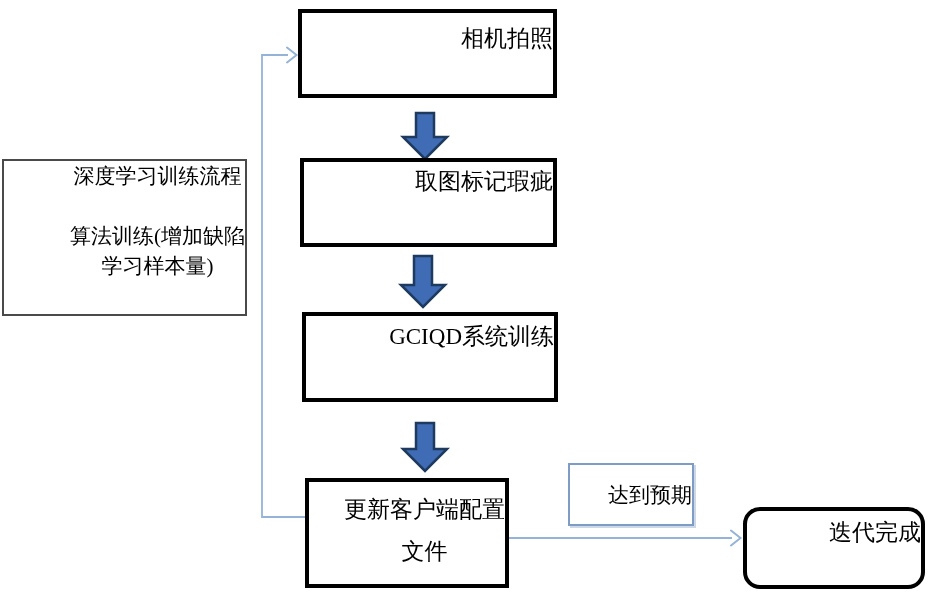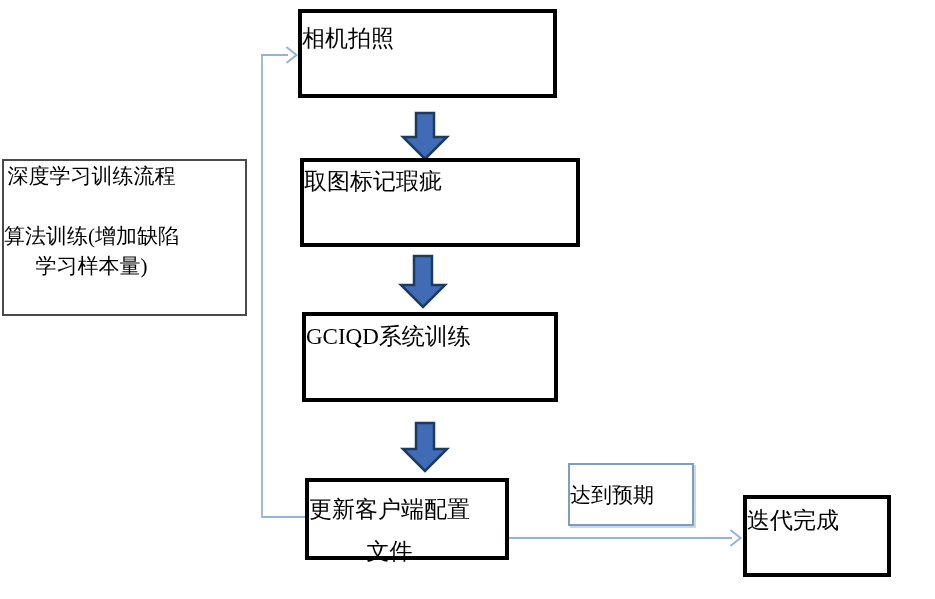--- a/index.html
+++ b/index.html
@@ -11,35 +11,35 @@
     color:var(--text,#000);
     overflow:hidden;
   }
   .svg-layer{position:absolute;left:0;top:0;z-index:0;}
   .connector{stroke:var(--connector);stroke-width:1.8;fill:none;}
   .chevron{stroke:var(--connector);stroke-width:2;fill:none;stroke-linecap:round;}
   .block-arrow{fill:var(--arrow-fill);stroke:var(--arrow-stroke);stroke-width:2.5;stroke-linejoin:miter;}
   .node{
     position:absolute;z-index:1;box-sizing:border-box;
     background:#ffffff;text-align:center;
-    display:flex;justify-content:flex-start;align-items:flex-start;
+    display:flex;justify-content:flex-end;align-items:flex-start;
   }
   .node-main{border:4px solid var(--node-border);font-size:23px;line-height:1.25;}
   .node-side{border:2px solid var(--side-border);font-size:21px;line-height:30px;}
   .node-expect{border:2px solid var(--expect-border);font-size:21px;box-shadow:2px 2px 0 #ccd8e8;}
   .multiline{white-space:pre-line;}
   .lbl{display:block;}
   
   .box-camera{left:298px;top:9px;width:259px;height:89px;padding-top:12px;}
-  .box-mark{left:300px;top:158px;width:280px;height:89px;padding-top:6px;}
+  .box-mark{left:300px;top:158px;width:257px;height:89px;padding-top:6px;}
   .box-train{left:302px;top:312px;width:256px;height:90px;padding-top:7px;}
-  .box-update{left:305px;top:478px;width:204px;height:82px;padding-top:7px;line-height:42px;}
+  .box-update{left:305px;top:478px;width:204px;height:110px;padding-top:7px;line-height:42px;}
   .box-side{left:2px;top:159px;width:245px;height:157px;}
   .box-expect{left:568px;top:463px;width:126px;height:63px;padding-top:16px;}
-  .box-done{left:743px;top:495px;width:148px;height:82px;padding-top:8px;}
+  .box-done{left:743px;top:507px;width:182px;height:82px;padding-top:8px;border-radius:17px;}
 </style>
 </head>
 <body>
 
 <div class="canvas">
 
   <svg class="svg-layer" width="935" height="599" viewBox="0 0 935 599">
 
     <path class="connector" d="M306 517 L262 517 L262 55 L288 55"></path>
     <polyline class="chevron" points="287,47.5 296.5,55 287,62.5"></polyline>

